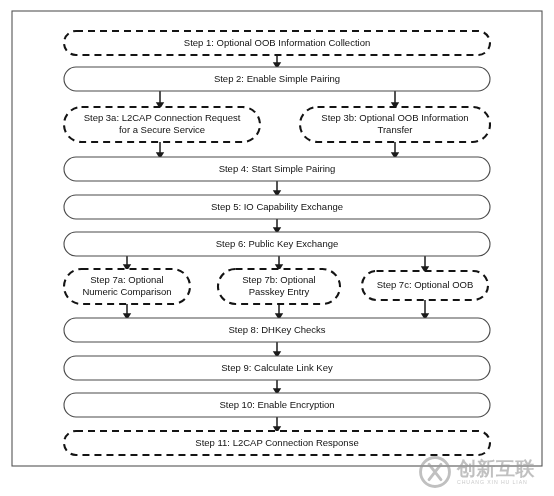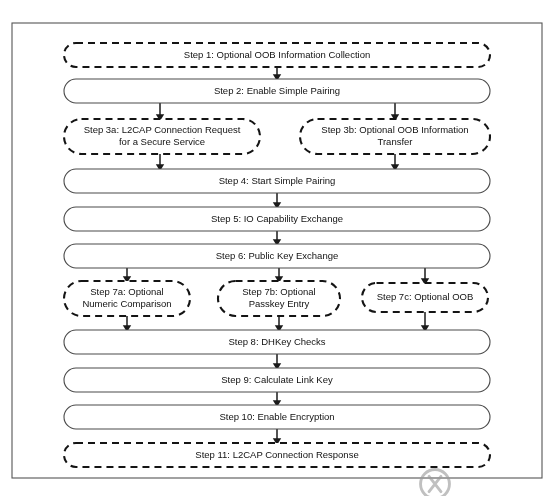--- a/index.html
+++ b/index.html
@@ -9,21 +9,21 @@
   }
   body {
     width: 554px;
     height: 496px;
     position: relative;
     font-family: "Liberation Sans", sans-serif;
     overflow: hidden;
   }
   #figure-root {
     position: absolute;
-    left: 0; top: 16px;
+    left: 0; top: 4px;
     width: 554px;
     height: 363px;
   }
   svg#flow-svg {
     position: absolute;
     left: 0; top: 0;
     width: 554px;
     height: 496px;
     display: block;
   }
@@ -198,15 +198,19 @@
         </g>
       </g>
   </svg>
 
 
   <div class="watermark">
     <svg class="wm-logo" viewBox="0 0 40 40">
       <circle cx="20" cy="20" r="17" fill="none" stroke="#9a9a9a" stroke-width="3.4"></circle>
       <path d="M13 11 L27 29 M27 11 L13 29" stroke="#9a9a9a" stroke-width="3.4" fill="none" stroke-linecap="round"></path>
     </svg>
+    <div class="wm-text">
+      <div class="wm-cn">创新互联</div>
+      <div class="wm-py">CHUANG XIN HU LIAN</div>
+    </div>
   </div>
 
 </div>
 
 </body></html>

